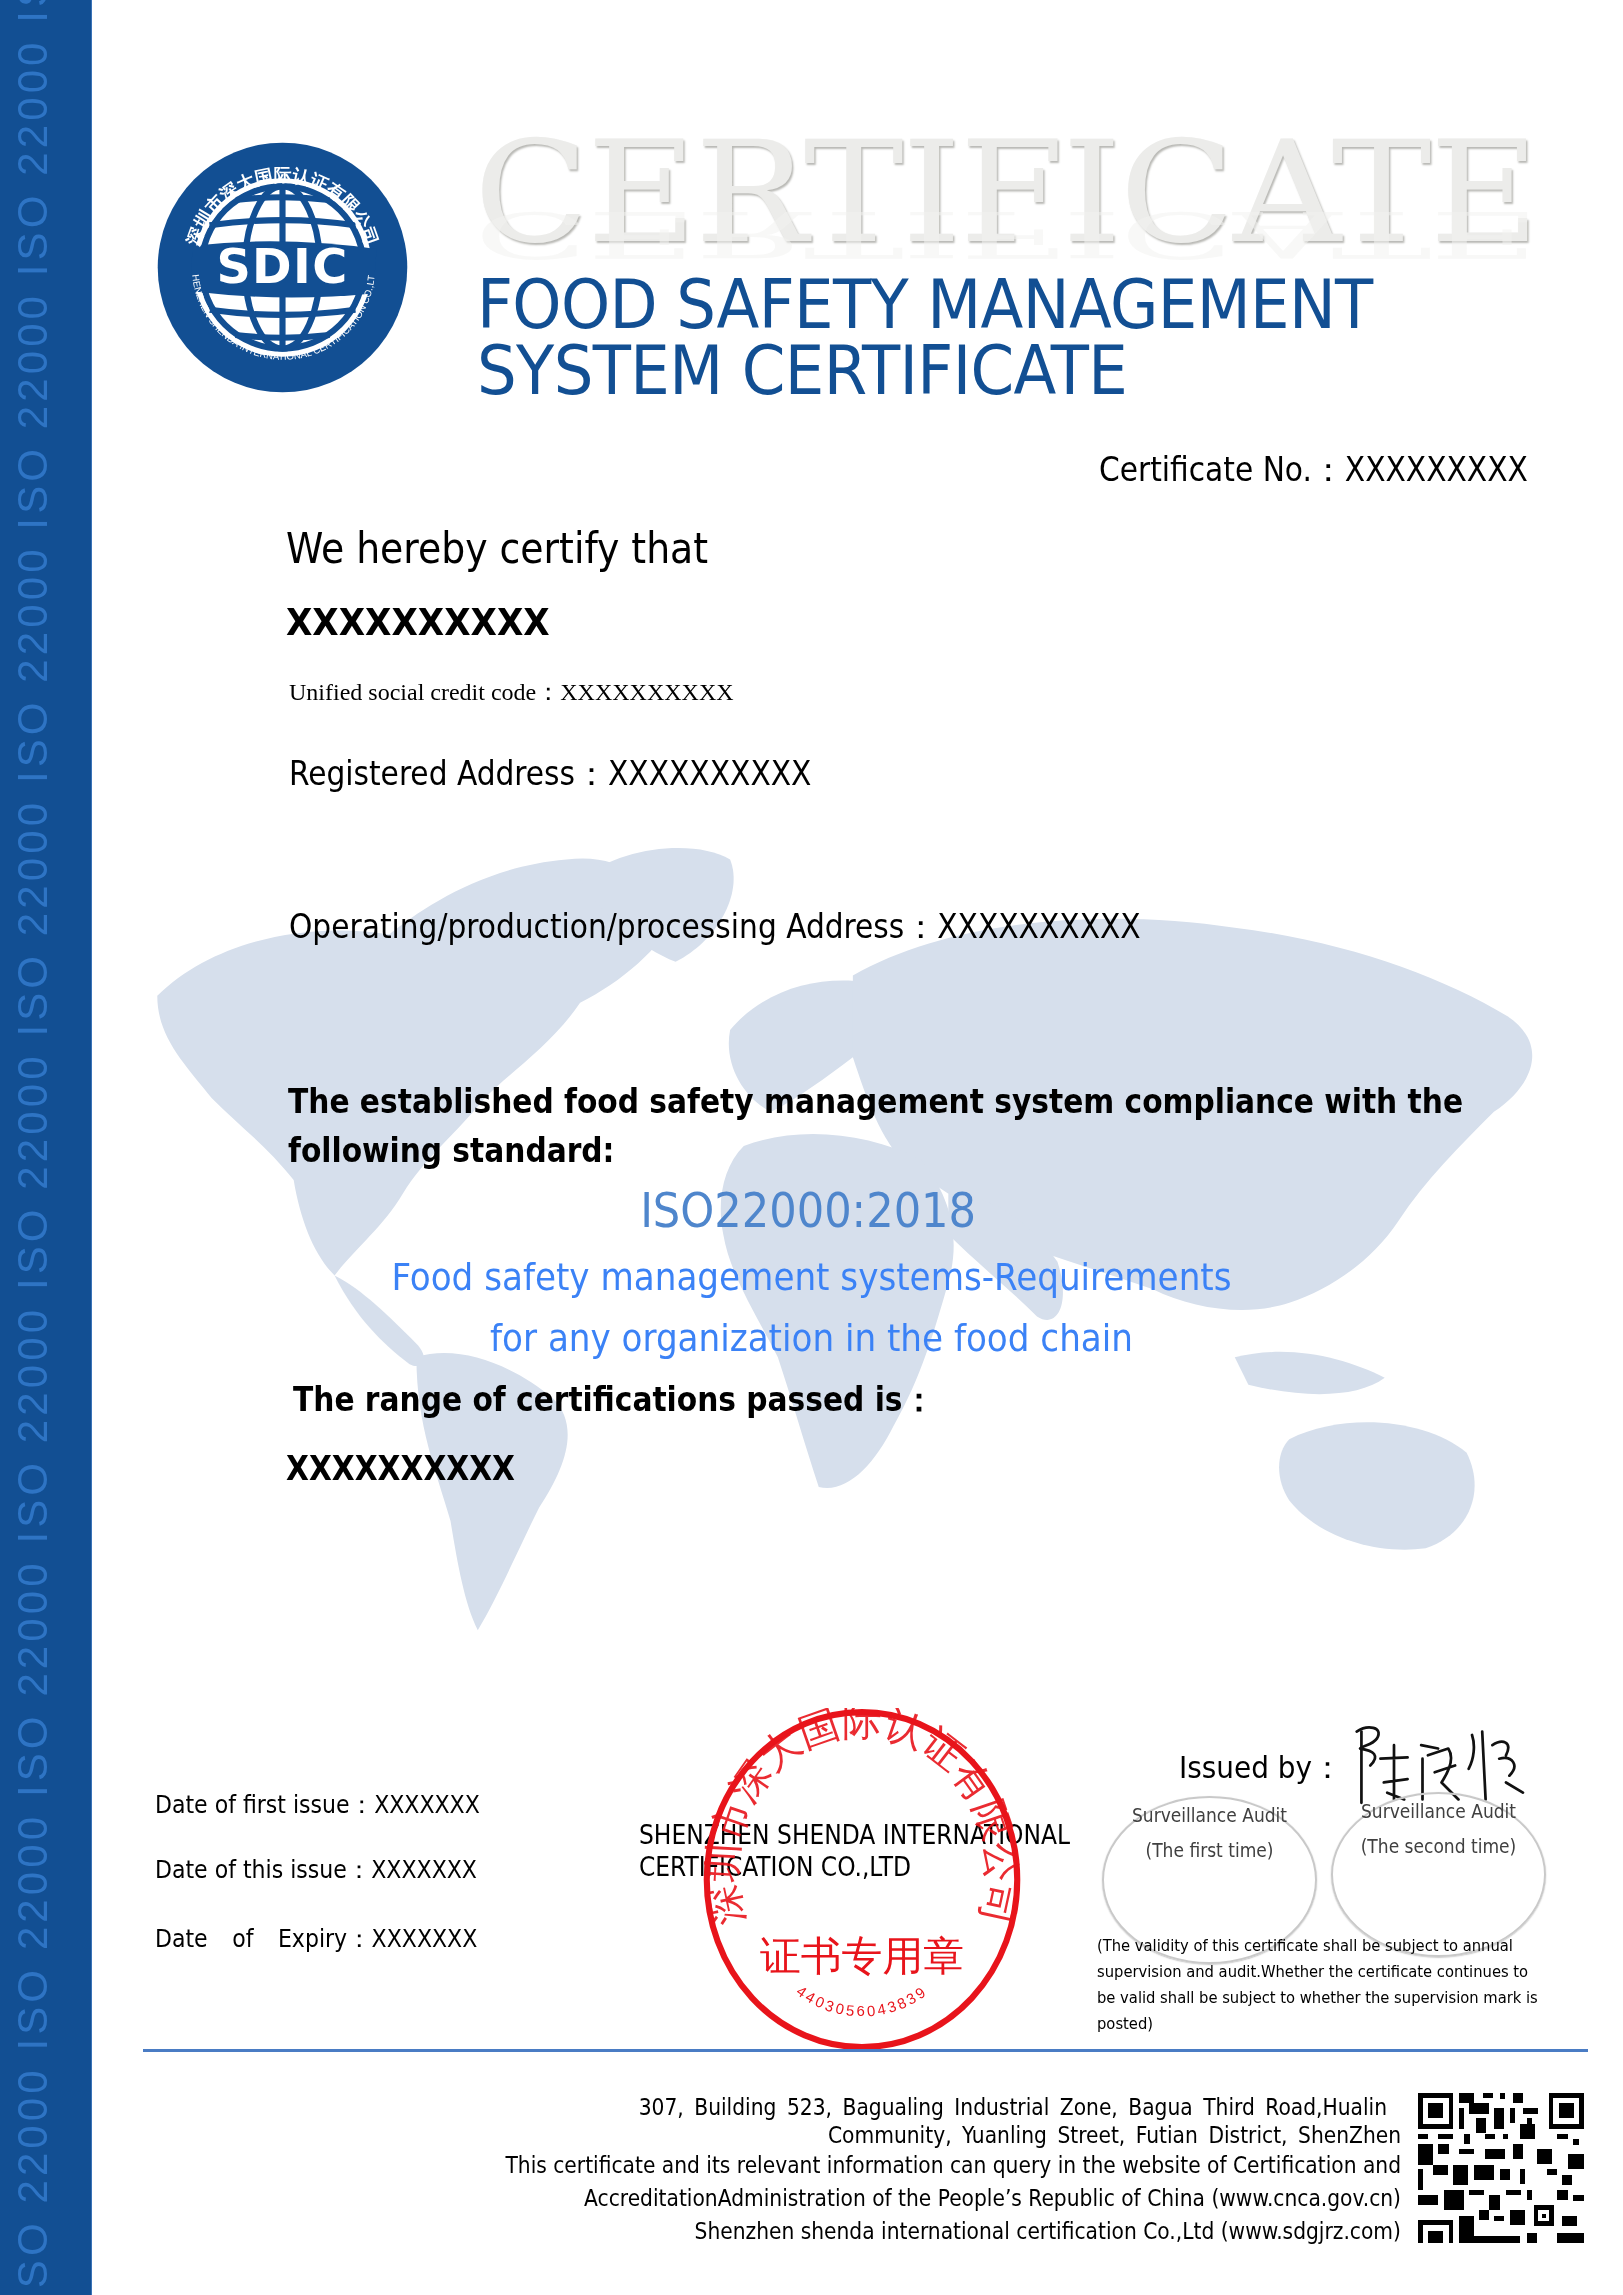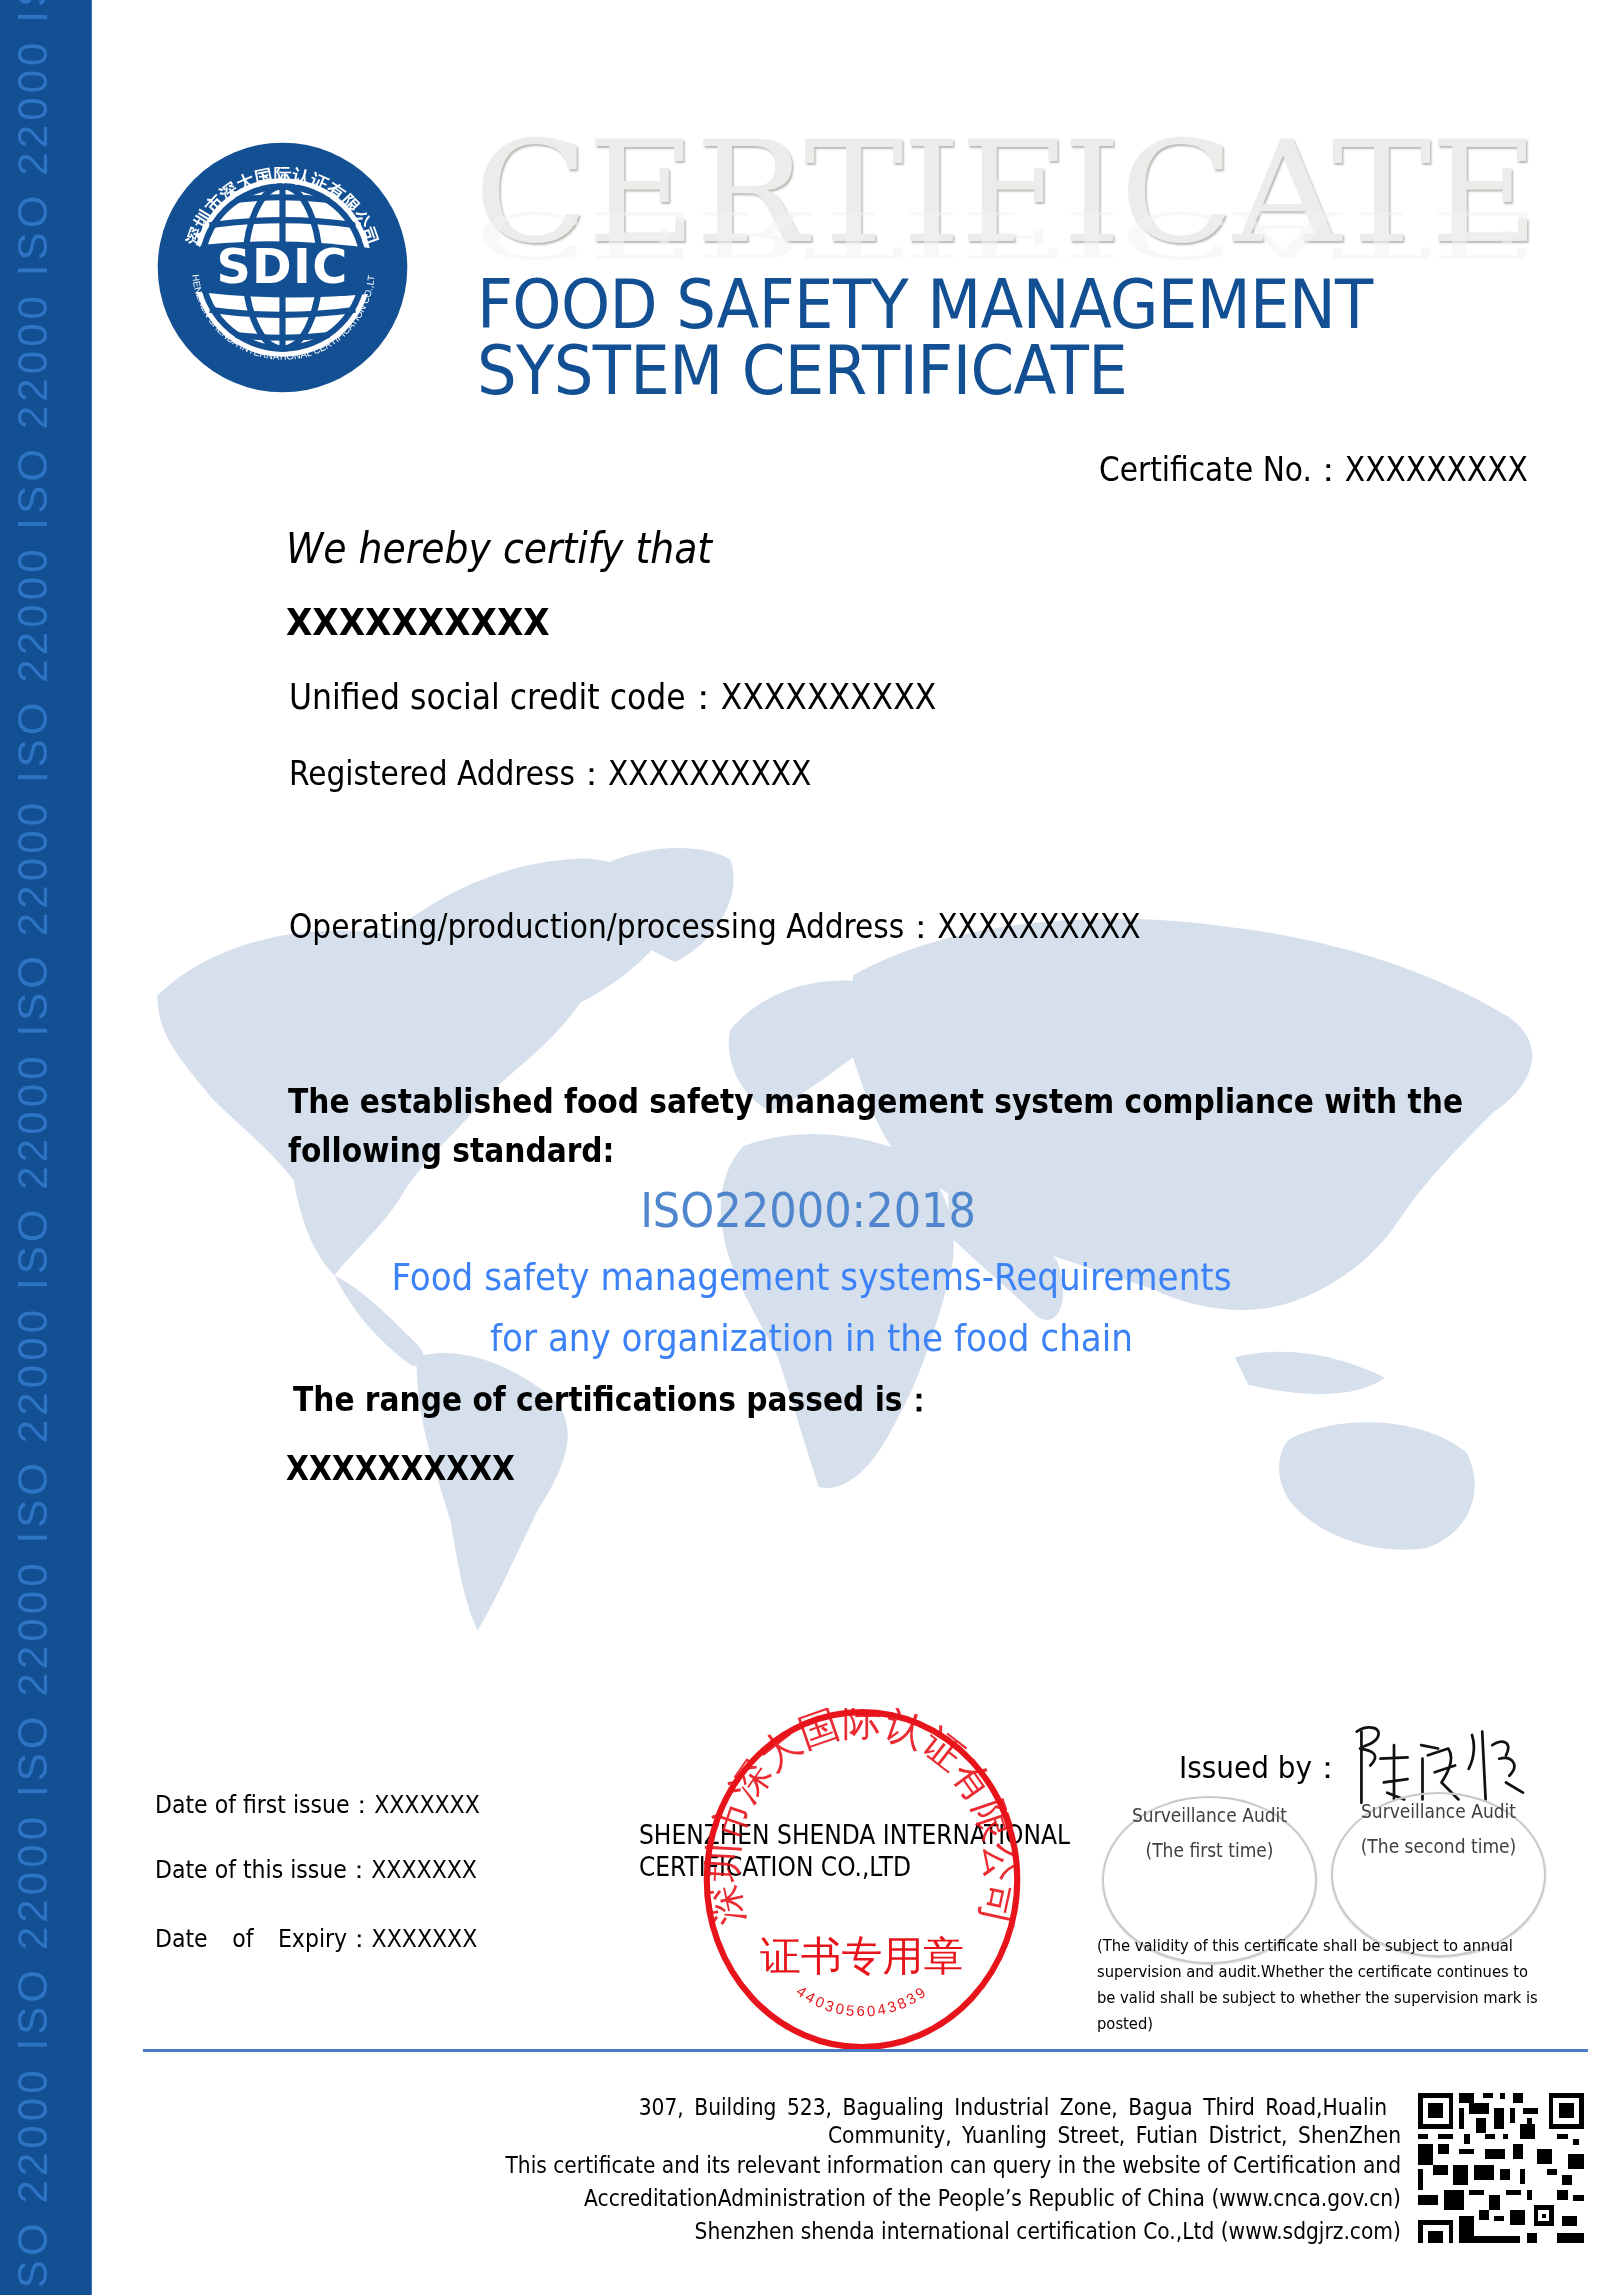--- a/index.html
+++ b/index.html
@@ -39,23 +39,23 @@
   .title-line {
     left: 477px; font-family: "DejaVu Sans", sans-serif; font-size: 68px; color: #124f93;
     line-height: 1; transform: scaleX(0.92); transform-origin: 0 0; white-space: nowrap;
     letter-spacing: -0.7px;
   }
   .t1 { top: 271px; }
   .t2 { top: 337px; }
 
   .txt { white-space: nowrap; line-height: 1; }
   .cert-no { left: 1099px; top: 453px; font-size: 33px; }
-  .hereby { left: 286px; top: 528px; font-size: 42px; font-style: italic; }
+  .hereby { left: 286px; top: 528px; font-size: 42px; }
   .company { left: 286px; top: 603px; font-size: 38px; font-weight: bold; }
-  .credit { left: 289px; top: 680px; font-size: 35px; }
+  .credit { left: 289px; top: 680px; font-size: 24px; font-family: Liberation Serif, serif; }
   .regaddr { left: 289px; top: 757px; font-size: 33px; }
   .opaddr { left: 289px; top: 910px; font-size: 33px; }
   .established { left: 288px; top: 1077px; font-size: 33px; font-weight: bold; width: 1193px; white-space: normal; line-height: 49px; }
   .std-code {
     left: 0; width: 1623px; text-align: center; top: 1186px; font-size: 48px; color: #4f86cc;
     padding-left: 0; transform: translateX(-3.4px);
   }
   .std-code span, .std-desc span { position: relative; }
   .std-desc { left: 0; width: 1623px; text-align: center; font-size: 38px; color: #3b82f6; }
   .d1 { top: 1258px; }

